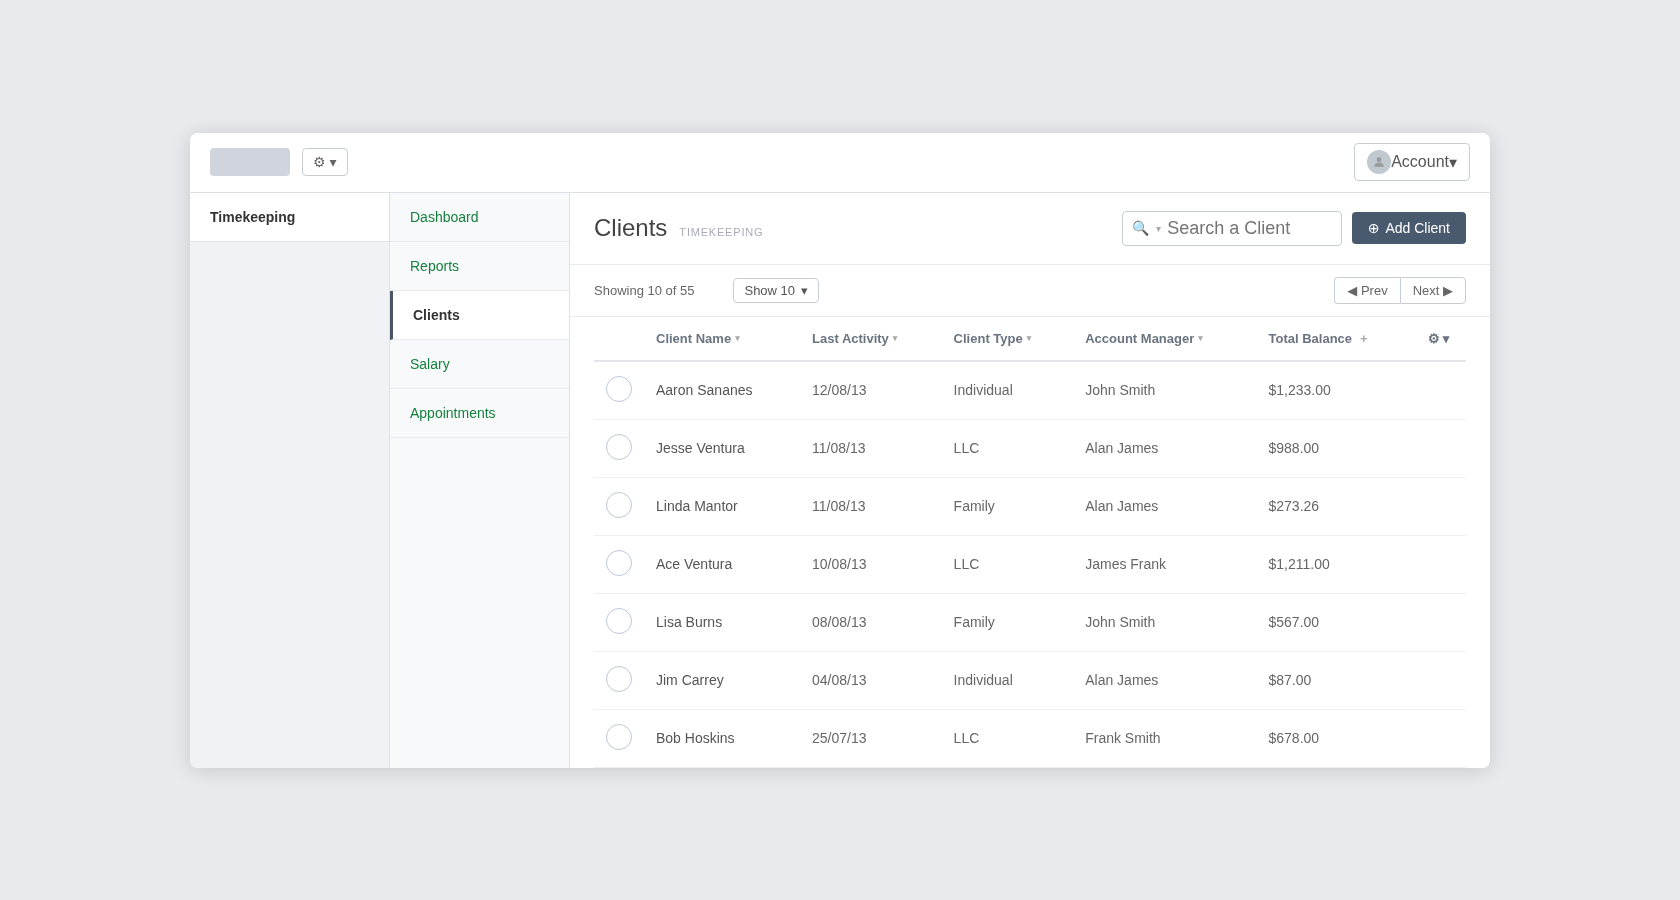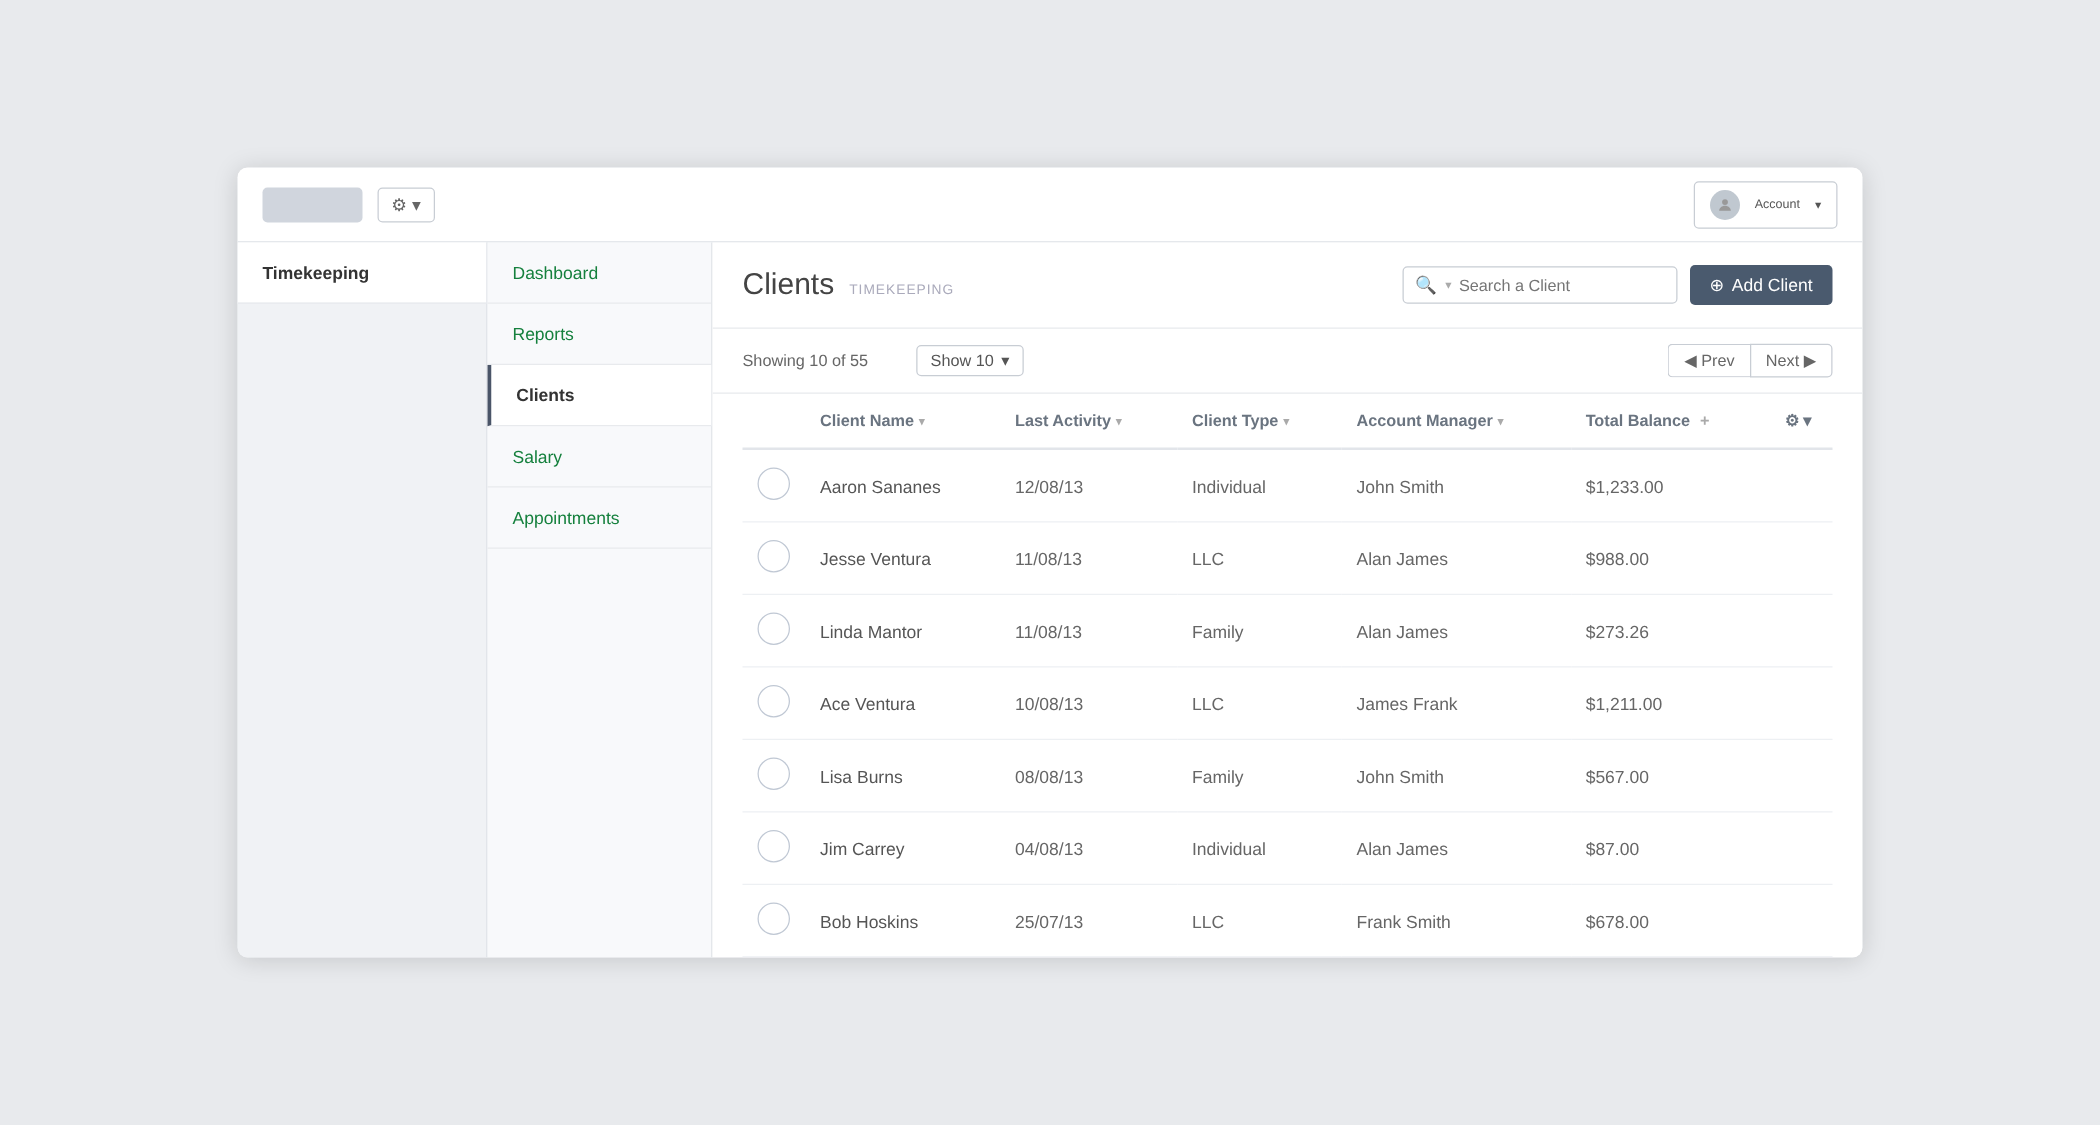--- a/index.html
+++ b/index.html
@@ -54,28 +54,28 @@
       font-size: 14px;
     }
     .top-nav-right {
       display: flex;
       align-items: center;
       gap: 8px;
     }
     .account-btn {
       display: flex;
       align-items: center;
-      gap: 12px;
+      gap: 0;
       border: 1px solid #c8cdd4;
       background: #fff;
       border-radius: 4px;
       padding: 6px 12px;
       cursor: pointer;
       color: #555;
-      font-size: 10px;
+      font-size: 16px;
     }
     .avatar-icon {
       width: 24px;
       height: 24px;
       background: #c0c8d0;
       border-radius: 50%;
       display: flex;
       align-items: center;
       justify-content: center;
       font-size: 12px;
@@ -173,21 +173,21 @@
       border: 1px solid #c8cdd4;
       border-radius: 4px;
       padding: 6px 10px;
       background: #fff;
       gap: 6px;
       width: 220px;
     }
     .search-box input {
       border: none;
       outline: none;
-      font-size: 13px;
+      font-size: 18px;
       color: #404040;
       background: transparent;
       width: 100%;
     }
     .search-icon { color: #aaa; font-size: 14px; }
     .search-dropdown { color: #aaa; font-size: 10px; }
     .add-client-btn {
       display: flex;
       align-items: center;
       gap: 6px;

